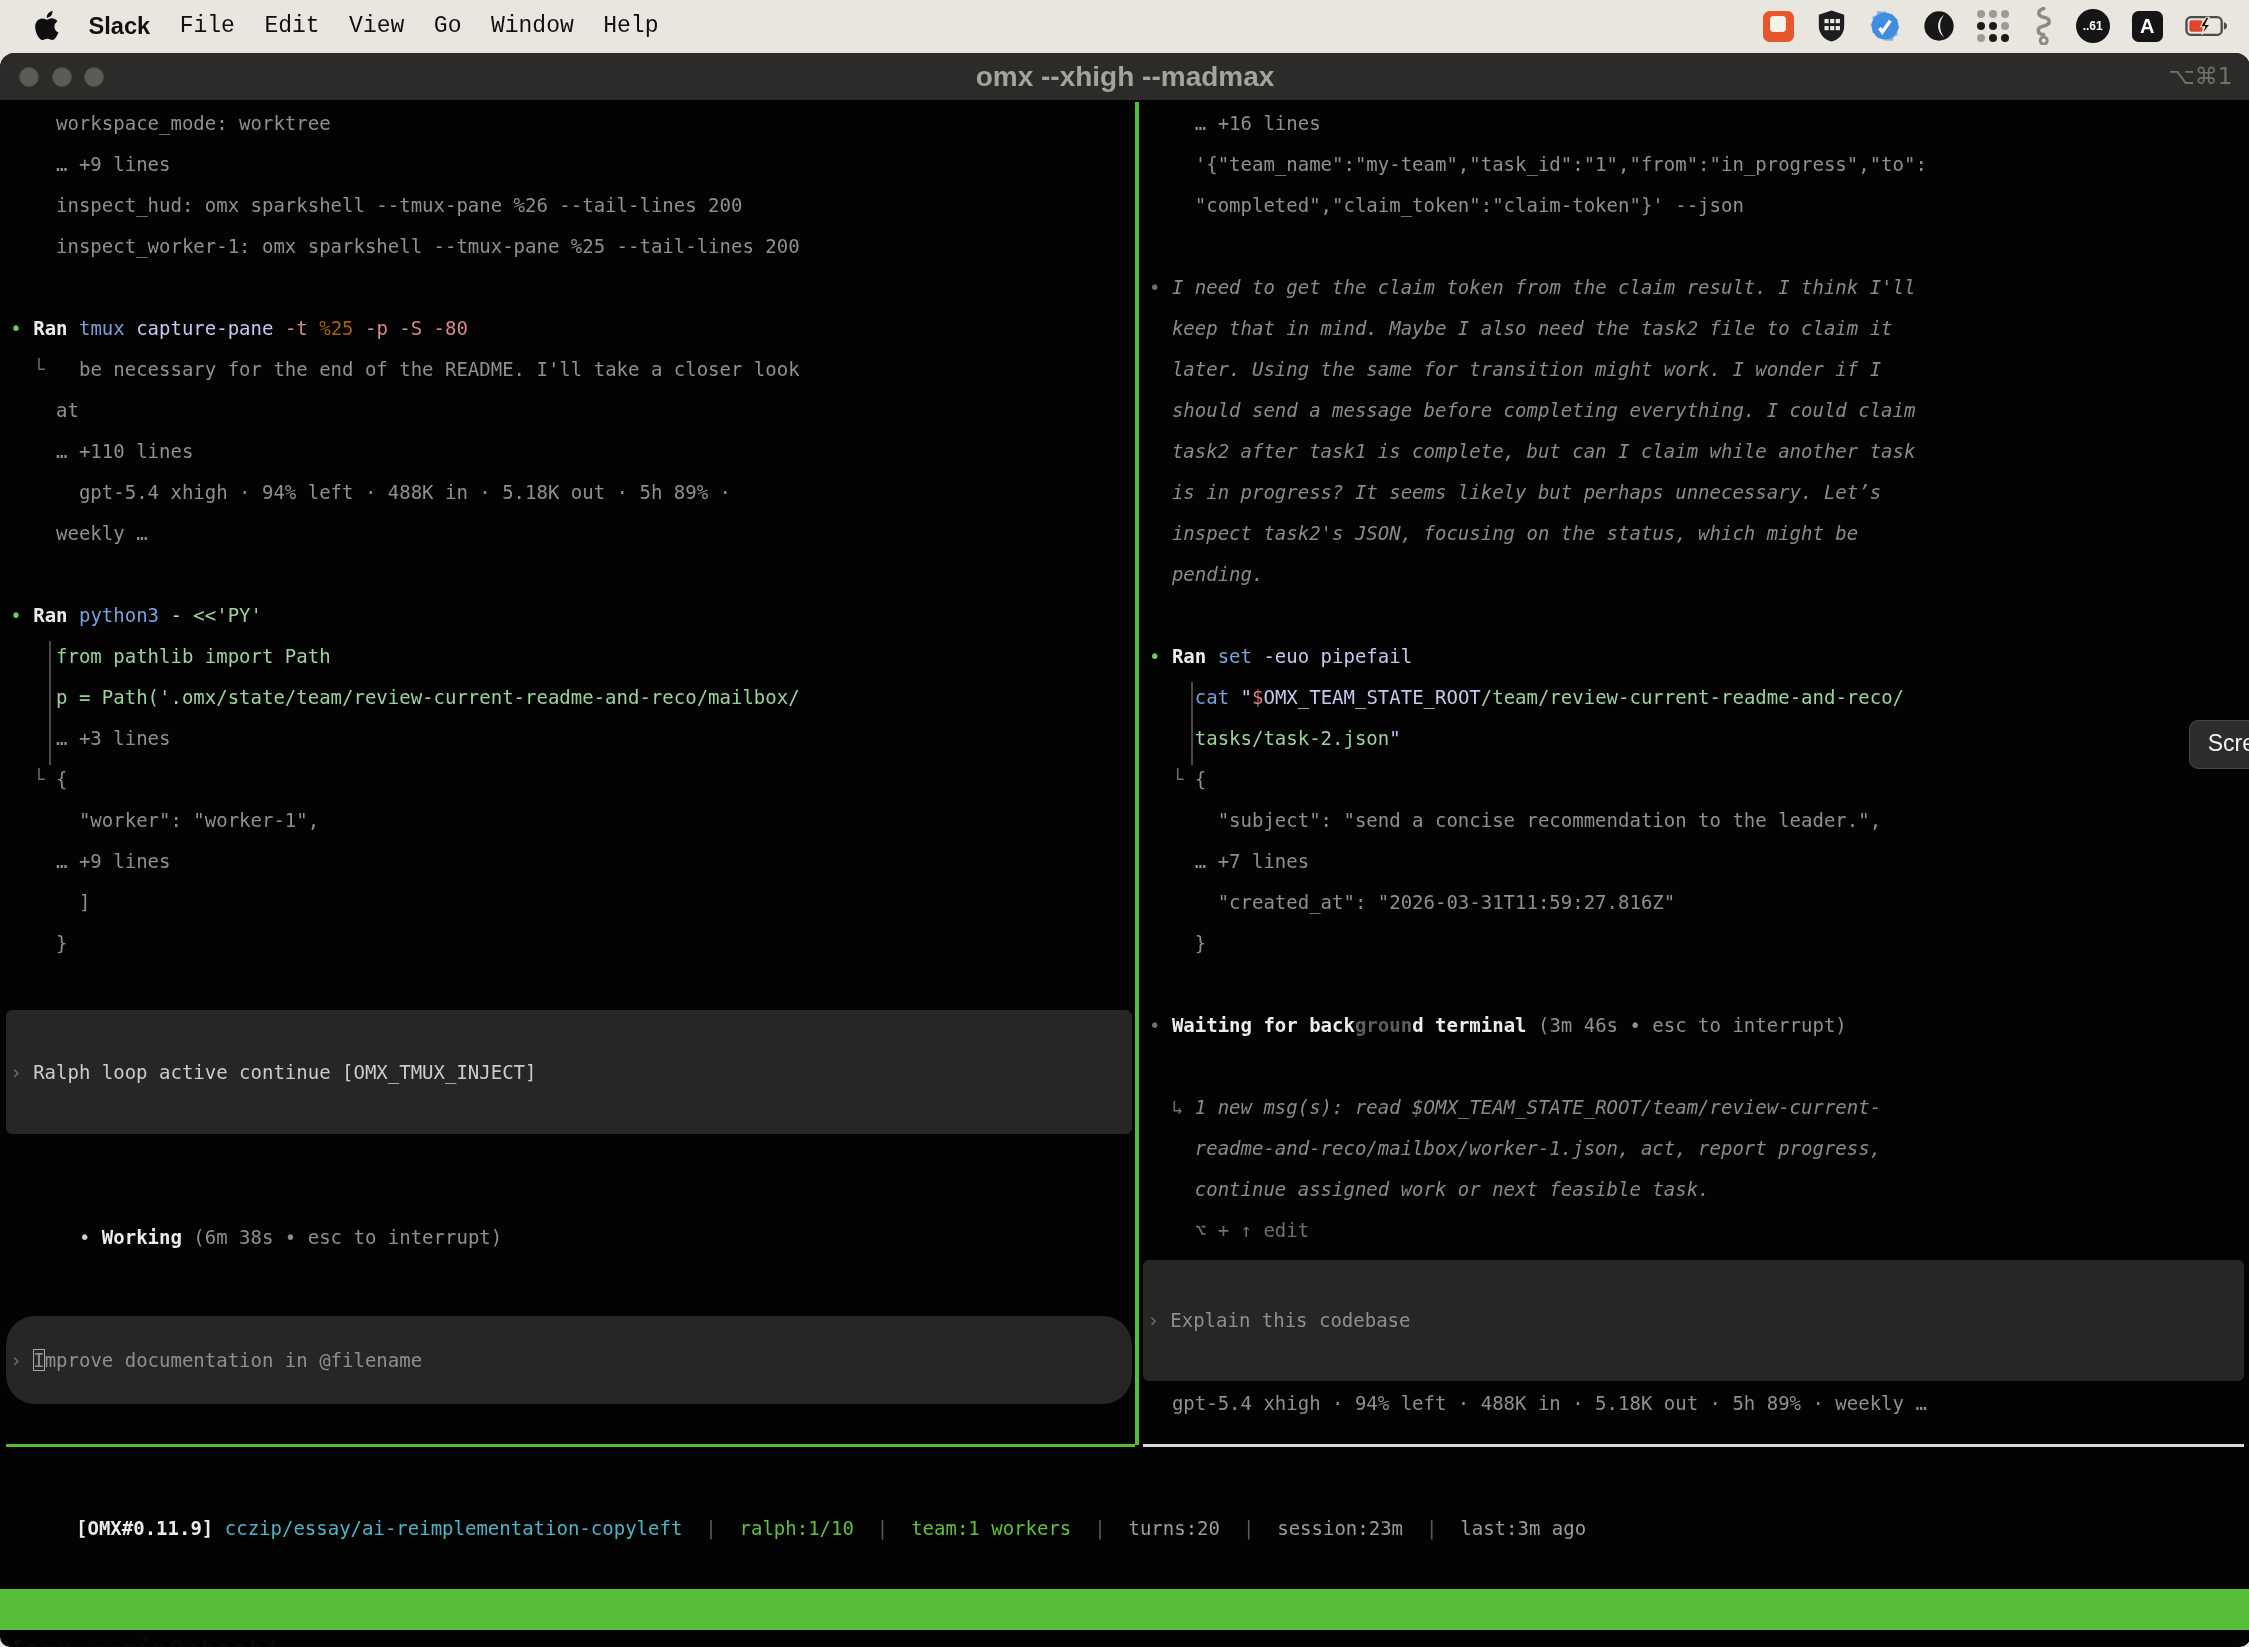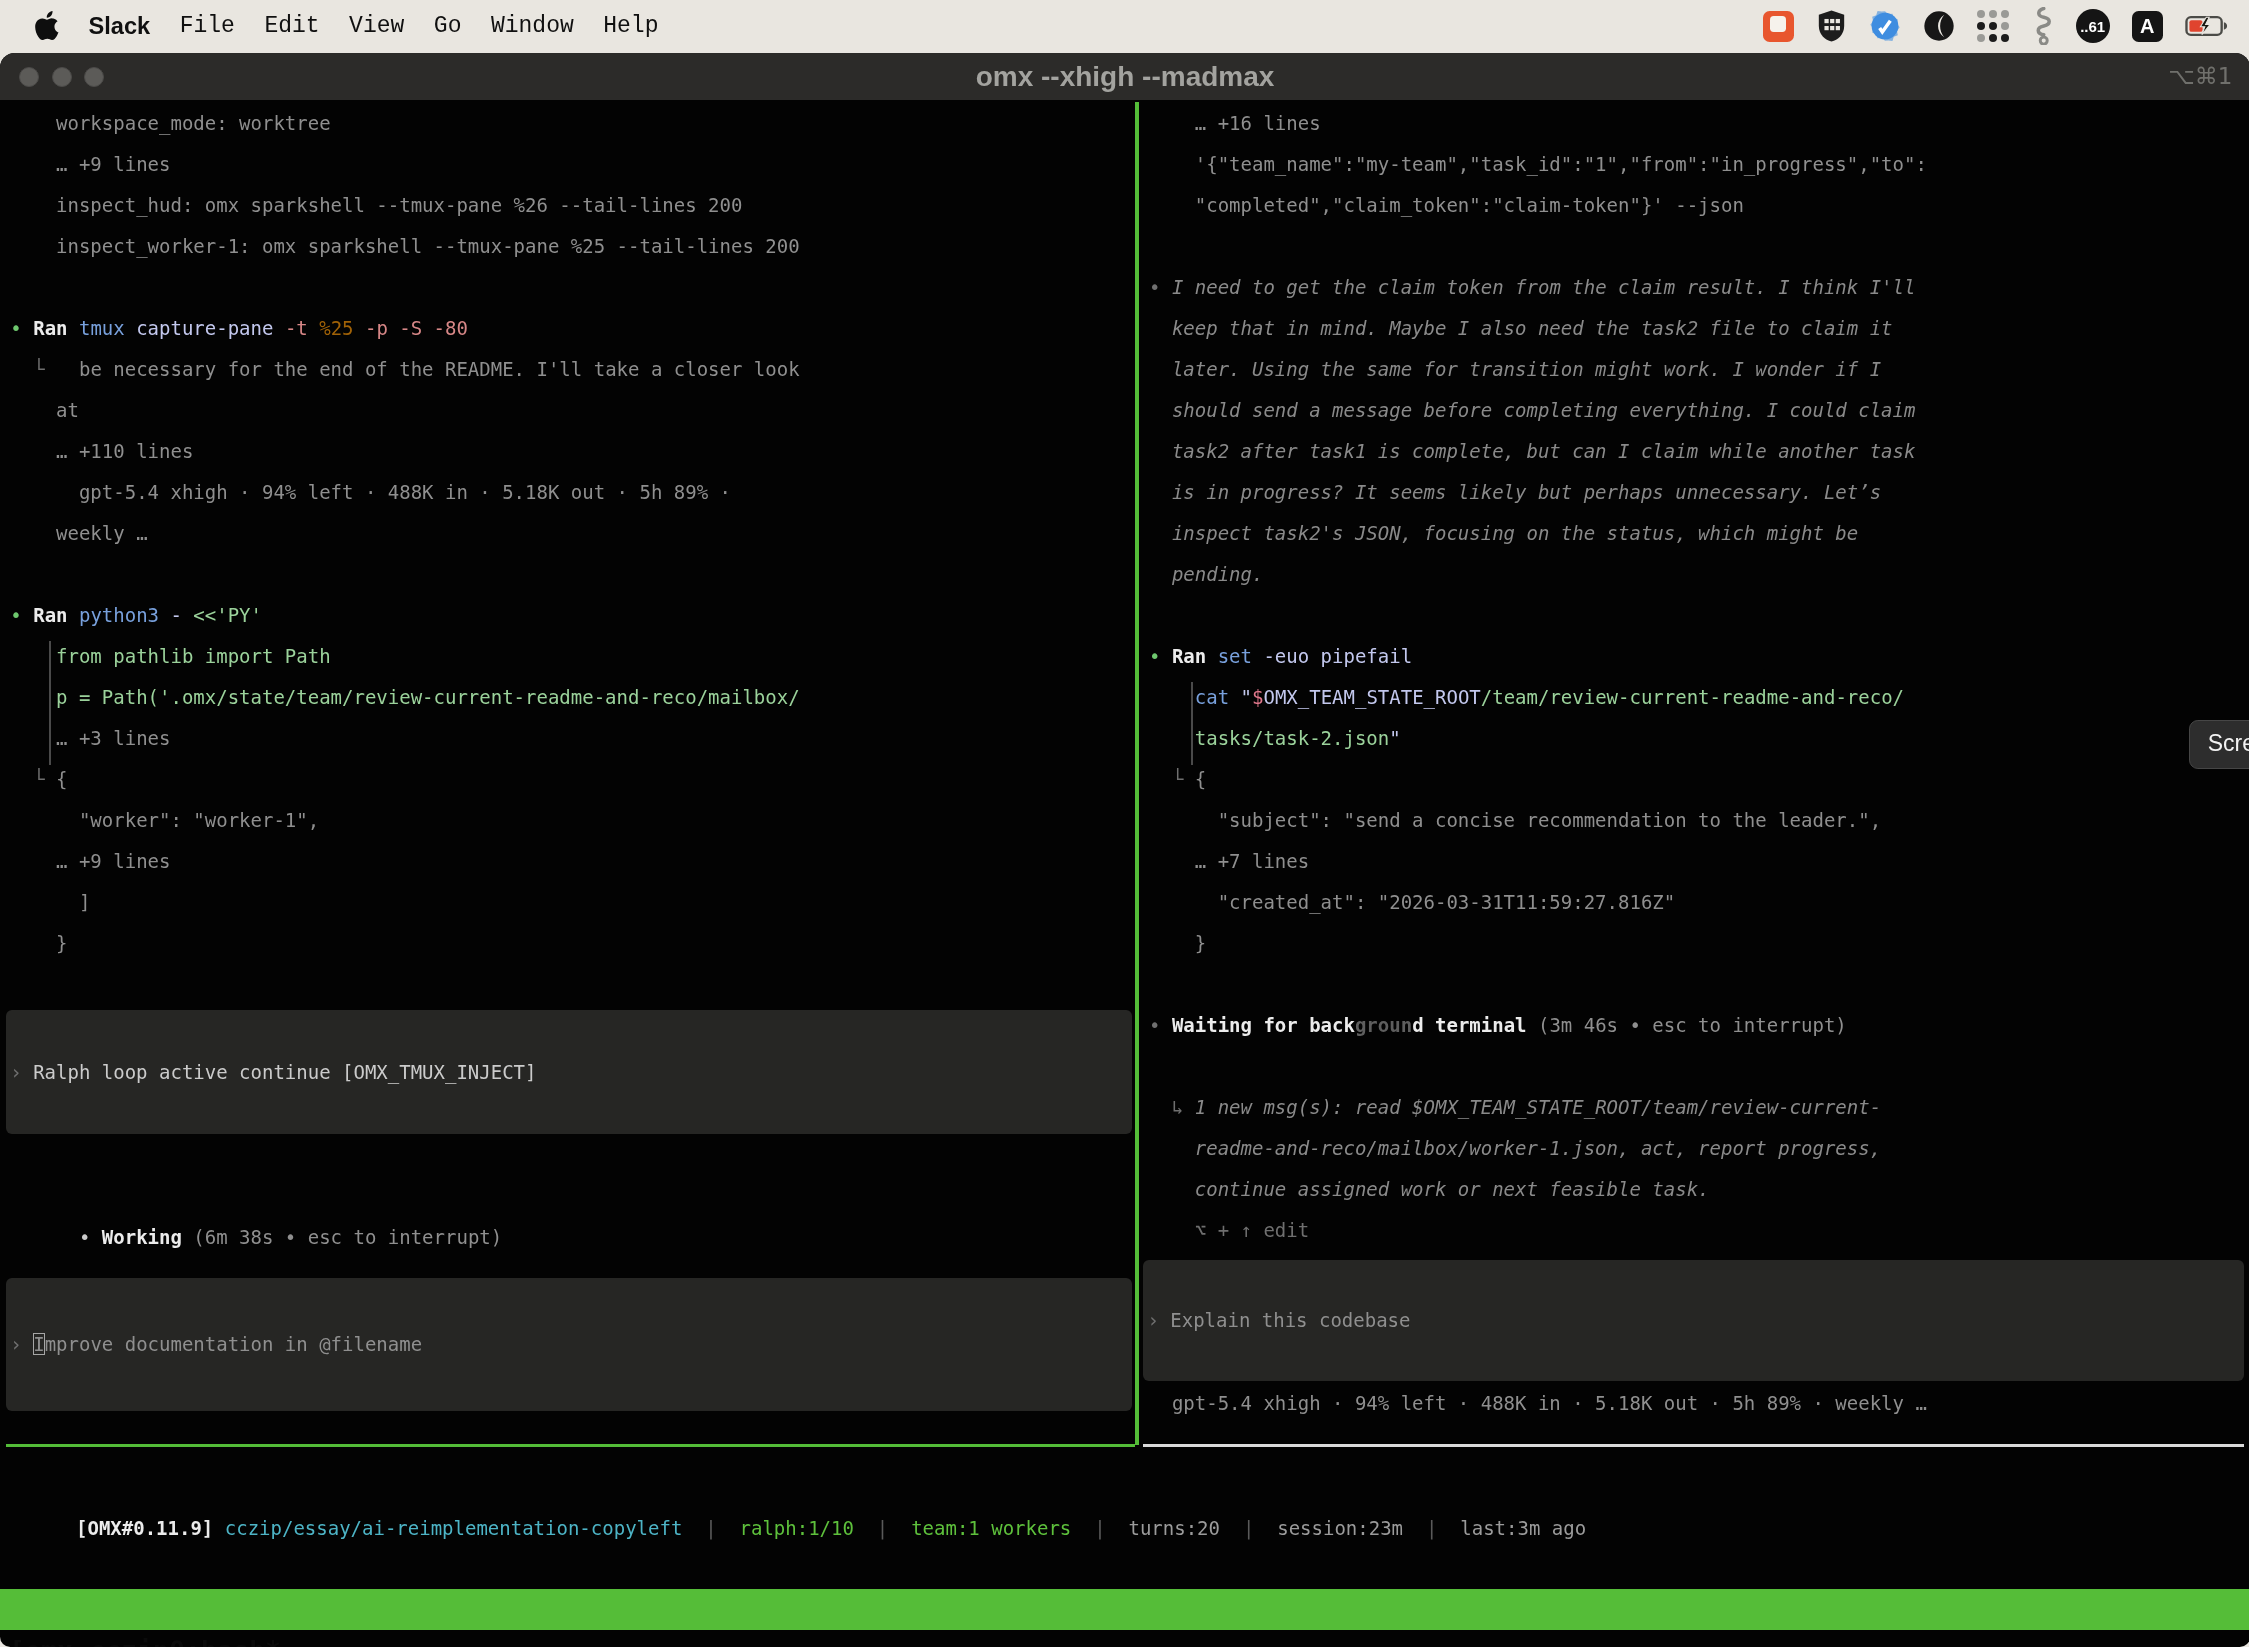--- a/index.html
+++ b/index.html
@@ -13,21 +13,21 @@
   .menu-item{font-size:23px;font-family:Liberation Mono, monospace;}
   .apple-icon{display:flex;align-items:center;}
   .statusicons{position:absolute;right:10.3px;top:0;height:52px;display:flex;align-items:center;gap:22px;}
   .sicon{display:flex;align-items:center;justify-content:center;}
   .chat-badge{width:31px;height:31px;background:#e8562e;border-radius:6.6px;position:relative;}
   .chat-badge .inner{position:absolute;left:6.6px;top:5.9px;width:16px;height:16px;background:#f6f2ec;border-radius:3.7px;}
   .dots3{display:grid;grid-template-columns:repeat(3,8.9px);grid-template-rows:repeat(3,8.9px);gap:3px;}
   .dots3 i{width:8px;height:8px;border-radius:50%;background:#9a9a96;}
   .dots3 i:nth-child(4),.dots3 i:nth-child(5),.dots3 i:nth-child(8),.dots3 i:nth-child(9){background:#1c1c1c;}
   .circle-badge{width:34px;height:34px;border-radius:50%;background:#151515;color:#fff;
-        font-family:"Liberation Sans",sans-serif;font-size:15px;font-weight:bold;
+        font-family:"Liberation Sans",sans-serif;font-size:12px;font-weight:bold;
         display:flex;align-items:center;justify-content:center;}
   .square-badge{width:31px;height:31px;border-radius:6.6px;background:#151515;color:#fff;
         font-family:"Liberation Sans",sans-serif;font-size:20px;font-weight:bold;
         display:flex;align-items:center;justify-content:center;}
   
   .window{position:absolute;top:53px;left:0;width:2250px;height:1594px;background:#030303;
           border-radius:14.8px 14.8px 10.3px 10.3px;overflow:hidden;}
   .titlebar{position:absolute;top:0;left:0;right:0;height:47px;background:#2c2b29;}
   .lights{position:absolute;left:19px;top:14px;display:flex;gap:12.5px;}
   .light{width:20px;height:20px;border-radius:50%;background:#5c5b58;border:0.7px solid #4c4b49;box-sizing:border-box;}
@@ -58,21 +58,21 @@
   .c-cyan{color:#4db4c6}
   .c-grn{color:#5ec13c}
   .c-sep{color:#5a5a5a}
   .vdivider{position:absolute;left:1135px;top:49px;width:3.7px;height:1343px;background:#54bd38;}
   .guide{position:absolute;width:2.2px;background:#4a4a4a;}
   #guide-left{left:49px;top:588px;height:124px;}
   #guide-right{left:1191px;top:629px;height:83px;}
   .band{position:absolute;background:#262624;border-radius:5.9px;display:flex;align-items:center;}
   .band .pad{padding-left:4.4px;}
   #ralph-box{left:5.9px;top:957px;width:1126px;height:124px;}
-  #input-left{left:5.9px;top:1225px;width:1126px;height:133px;}
+  #input-left{left:5.9px;top:1263px;width:1126px;height:88px;border-radius:29px;}
   #input-right{left:1143px;top:1207px;width:1101px;height:121px;}
   .absline{position:absolute;height:41px;}
   #working-line{left:10.3px;top:1123px;}
   #status-left{left:10.3px;top:1330px;color:#8f8f8f;}
   #status-right{left:1149px;top:1330px;color:#8f8f8f;width:1101px;overflow:hidden;}
   .hborder{position:absolute;height:3px;top:1391px;}
   #border-left{left:5.9px;width:1129px;background:#54bd38;}
   #border-right{left:1143px;width:1101px;background:#d9d9d9;}
   .cursor{outline:1.5px solid #a6a6a6;outline-offset:-1.5px;color:#8f8f8f;}
   .ghost{color:#8f8f8f;}

